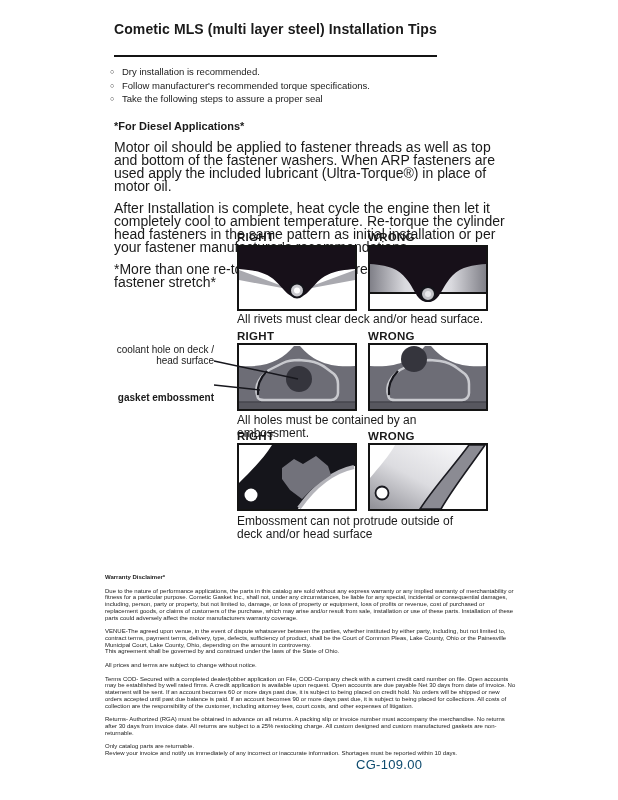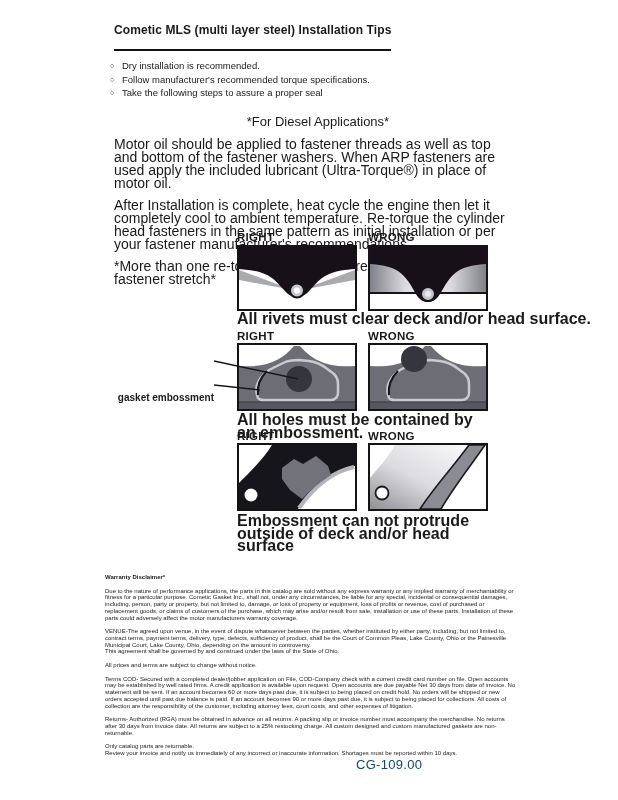--- a/index.html
+++ b/index.html
@@ -1,32 +1,32 @@
 <!DOCTYPE html>
 <html><head>
 <meta charset="utf-8">
 <style>
   html,body{margin:0;padding:0;background:#e8e8e8;}
   .page{position:relative;width:618px;height:800px;background:#ffffff;
         font-family:"Liberation Sans","DejaVu Sans",sans-serif;color:#1a1a1a;overflow:hidden;}
   .intro{position:absolute;left:114px;top:20px;width:408px;}
-  .title{display:inline-block;font-size:12px;font-weight:bold;border-bottom:2px solid #141414;
-         padding-bottom:12px;margin-bottom:6px;letter-spacing:.1px;}
+  .title{display:inline-block;font-size:14px;font-weight:bold;border-bottom:2px solid #141414;
+         padding-bottom:18px;margin-bottom:6px;letter-spacing:.1px;}
   ul.tips{list-style:none;margin:2px 0 0 0;padding:0;font-size:9.5px;line-height:13.5px;}
   ul.tips li{position:relative;padding-left:8px;}
   ul.tips li::before{content:"\25CB";position:absolute;left:-4px;top:0;font-size:7px;line-height:13.5px;}
   ul.subtips{list-style:none;margin:0 0 0 0;padding:0 0 0 22px;font-size:9.5px;line-height:13.5px;}
   ul.subtips li{position:relative;padding-left:7px;}
   ul.subtips li::before{content:"\2022";position:absolute;left:0;top:0;font-size:10px;line-height:13.5px;}
-  .diesel-heading{margin-top:14px;font-size:13px;font-weight:normal;text-align:center;}
+  .diesel-heading{margin-top:14px;font-size:11px;font-weight:bold;}
   .para{margin-top:9px;font-size:14px;line-height:13px;width:402px;}
   .dg-header{position:absolute;width:120px;text-align:left;font-size:11.5px;font-weight:bold;letter-spacing:.3px;}
   .panel{position:absolute;width:120px;height:66px;}
   .panel svg{display:block;}
-  .caption{position:absolute;font-size:16px;font-weight:bold;line-height:12.5px;}
+  .caption{position:absolute;font-size:12px;font-weight:normal;line-height:12.5px;}
   .callouts{position:absolute;font-size:10px;line-height:11px;text-align:right;}
   .overlay{position:absolute;z-index:5;pointer-events:none;}
   .disclaimer{position:absolute;left:105px;top:574px;width:412px;font-size:6px;line-height:6.7px;color:#222;}
   .disclaimer .d-head{font-weight:bold;margin-bottom:7px;}
   .disclaimer p{margin:0 0 7px 0;}
   .disclaimer .tight{display:block;}
   .footer-code{position:absolute;left:356px;top:757px;font-size:13px;letter-spacing:.3px;color:#0c4a6e;}
 </style>
 </head>
 <body>
@@ -78,20 +78,24 @@
       <circle cx="60" cy="49" r="7" fill="#c4c4c9" stroke="#14141a" stroke-width="2"></circle>
       <circle cx="60" cy="49" r="3" fill="#e9e9ec"></circle>
       <rect x="1" y="1" width="118" height="64" fill="none" stroke="#141414" stroke-width="2"></rect>
     </svg>
   </div>
   <div class="caption" style="left:237px;top:313px;">All rivets must clear deck and/or head surface.</div>
 
   <div class="dg-header" style="left:237px;top:330px;">RIGHT</div>
   <div class="dg-header" style="left:368px;top:330px;">WRONG</div>
 
+  <div class="callouts" style="left:110px;top:344px;width:104px;">
+    <span class="tight">coolant hole on</span>
+    <span class="tight">deck / head surface</span>
+  </div>
   <div class="callouts" style="left:110px;top:392px;width:104px;font-weight:bold;">
     <span class="tight">gasket embossment</span>
   </div>
   <svg class="overlay" style="left:120px;top:340px;" width="260" height="60" viewBox="0 0 260 60">
     <line x1="94" y1="21" x2="178" y2="39" stroke="#17171d" stroke-width="1.4"></line>
     <line x1="94" y1="45" x2="140" y2="50" stroke="#17171d" stroke-width="1.4"></line>
   </svg>
 
   <div class="panel" style="left:237px;top:343px;height:68px;">
     <svg width="120" height="68" viewBox="0 0 120 68">

